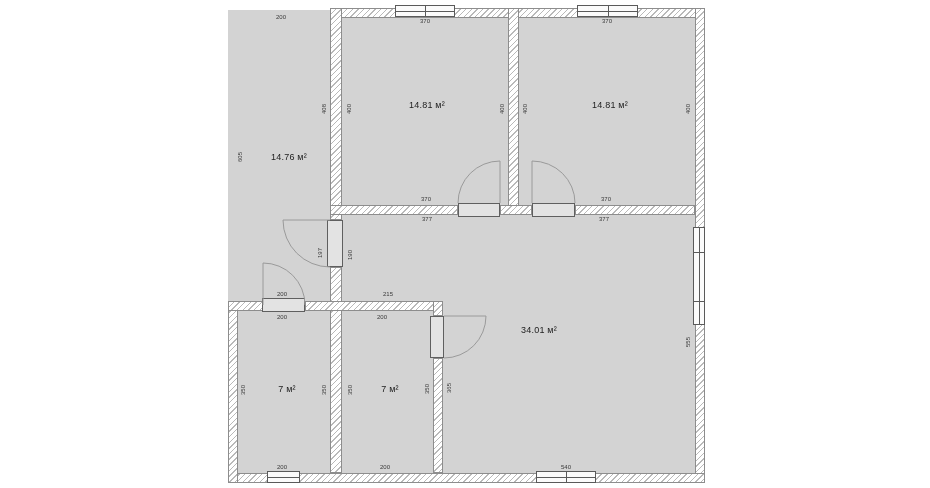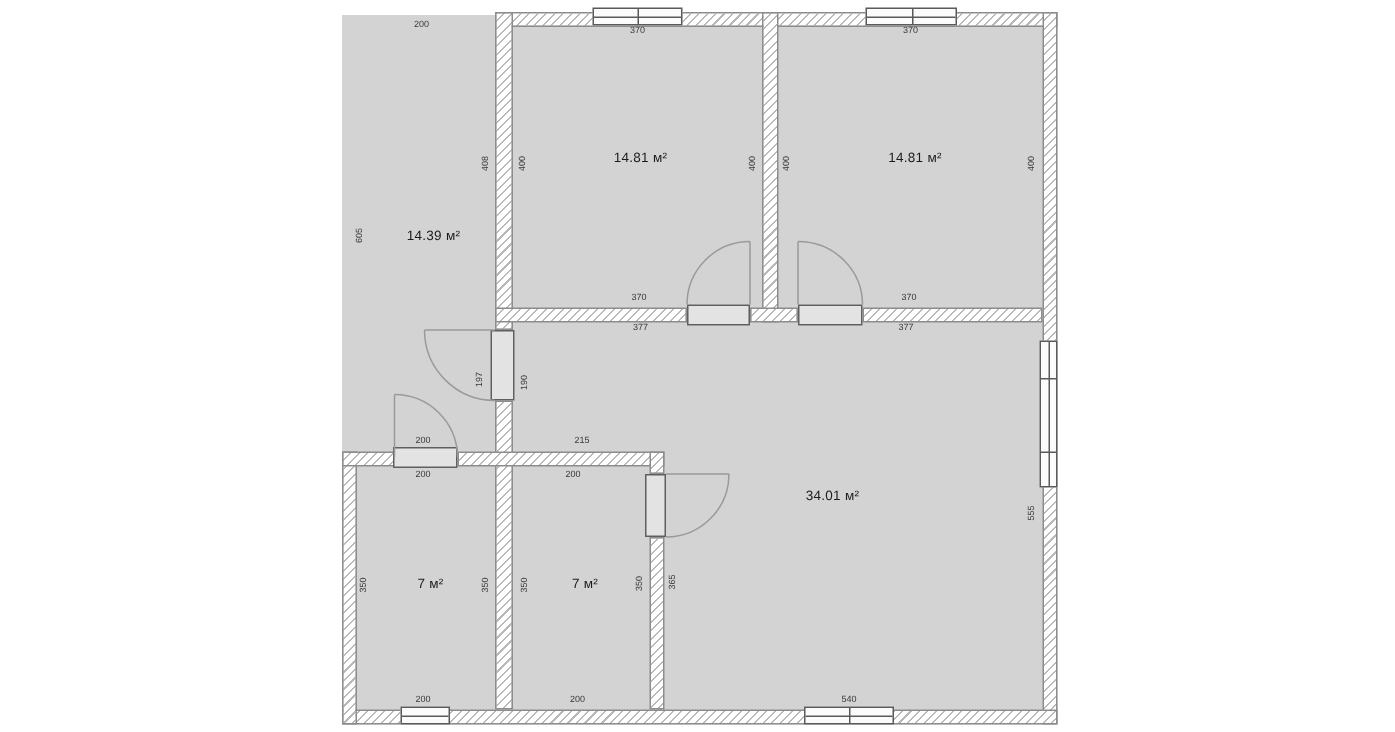--- a/index.html
+++ b/index.html
@@ -23,29 +23,29 @@
   svg.overlay{position:absolute;left:0;top:0;z-index:5;pointer-events:none;}
 </style>
 </head>
 <body>
 
 <div class="plan">
 
   <div class="underlay"></div>
 
   <div class="room" style="left:228px;top:10px;width:102px;height:291px">
-    <span class="area-label" style="left:61px;top:147px">14.39 м²</span>
+    <span class="area-label" style="left:61px;top:147px">14.76 м²</span>
   </div>
   <div class="room" style="left:343px;top:18px;width:165px;height:187px">
     <span class="area-label" style="left:84px;top:87px">14.81 м²</span>
   </div>
   <div class="room" style="left:519px;top:18px;width:175px;height:187px">
     <span class="area-label" style="left:91px;top:87px">14.81 м²</span>
   </div>
-  <div class="room" style="left:347px;top:215px;width:337px;height:258px">
+  <div class="room" style="left:331px;top:215px;width:337px;height:258px">
     <span class="area-label" style="left:208px;top:115px">34.01 м²</span>
   </div>
   <div class="room" style="left:238px;top:311px;width:92px;height:162px">
     <span class="area-label" style="left:49px;top:78px">7 м²</span>
   </div>
   <div class="room" style="left:342px;top:311px;width:91px;height:162px">
     <span class="area-label" style="left:48px;top:78px">7 м²</span>
   </div>
 
   <div class="wall" style="left:330px;top:8px;width:375px;height:10px"></div>

